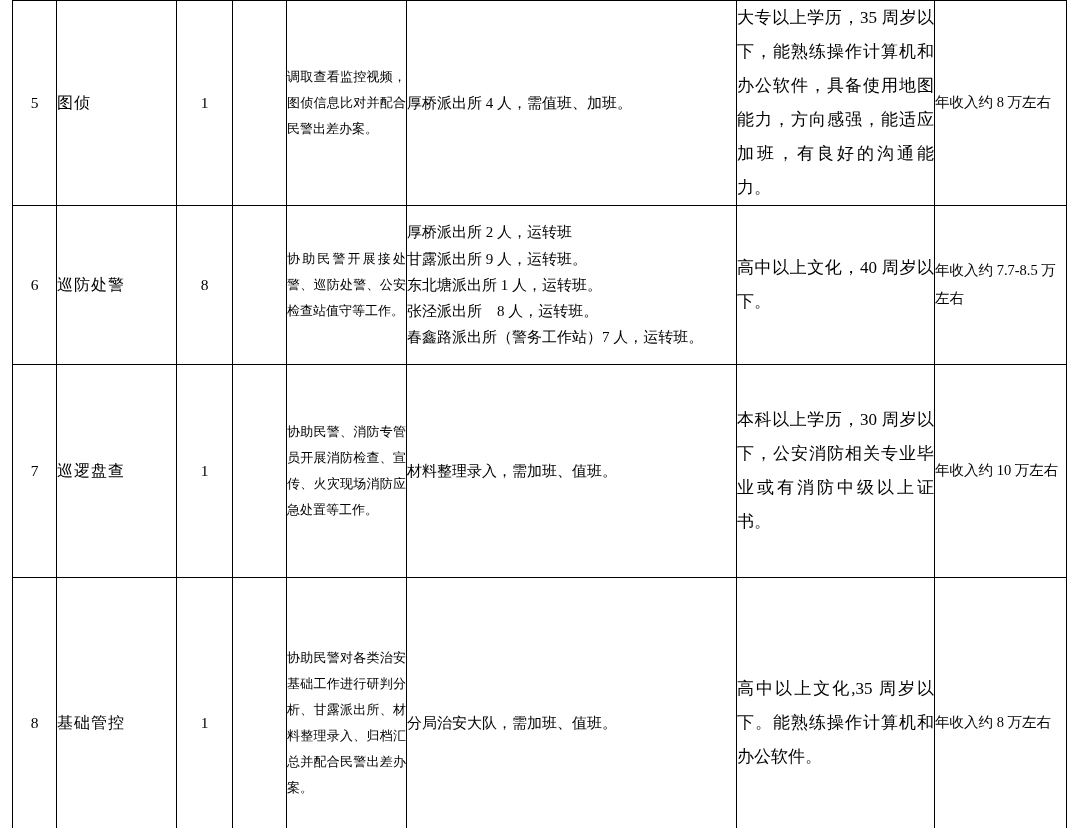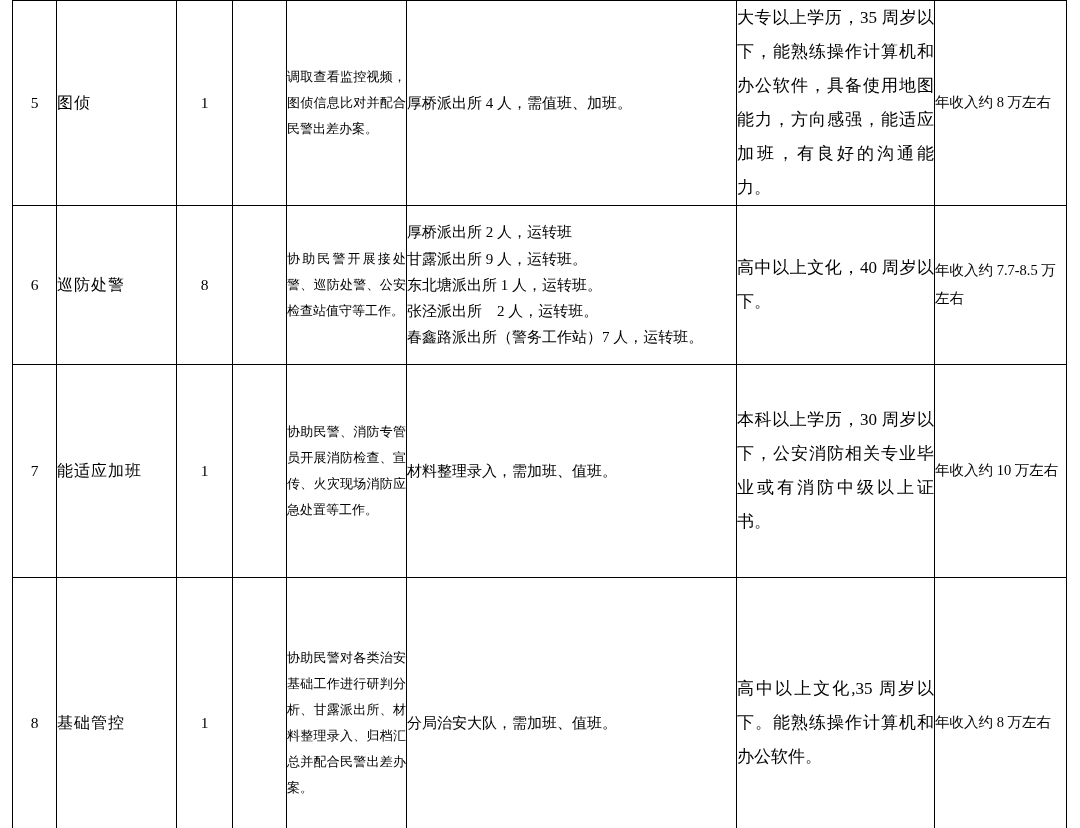--- a/index.html
+++ b/index.html
@@ -125,29 +125,29 @@
       <tr class="r2">
         <td class="cell-index">6</td>
         <td class="cell-post">巡防处警</td>
         <td class="cell-num">8</td>
         <td class="cell-center"></td>
         <td class="cell-duty">协助民警开展接处警、巡防处警、公安检查站值守等工作。</td>
         <td class="cell-place">
           <div class="line">厚桥派出所 2 人，运转班</div>
           <div class="line">甘露派出所 9 人，运转班。</div>
           <div class="line">东北塘派出所 1 人，运转班。</div>
-          <div class="line">张泾派出所　2 人，运转班。</div>
+          <div class="line">张泾派出所　8 人，运转班。</div>
           <div class="line">春鑫路派出所（警务工作站）7 人，运转班。</div>
         </td>
         <td class="cell-req">高中以上文化，40 周岁以下。</td>
         <td class="cell-pay">年收入约 7.7-8.5 万左右</td>
       </tr>
       <tr class="r3">
         <td class="cell-index">7</td>
-        <td class="cell-post">能适应加班</td>
+        <td class="cell-post">巡逻盘查</td>
         <td class="cell-num">1</td>
         <td class="cell-center"></td>
         <td class="cell-duty">协助民警、消防专管员开展消防检查、宣传、火灾现场消防应急处置等工作。</td>
         <td class="cell-place">
           <div class="line">材料整理录入，需加班、值班。</div>
         </td>
         <td class="cell-req">本科以上学历，30 周岁以下，公安消防相关专业毕业或有消防中级以上证书。</td>
         <td class="cell-pay">年收入约 10 万左右</td>
       </tr>
       <tr class="r4">

